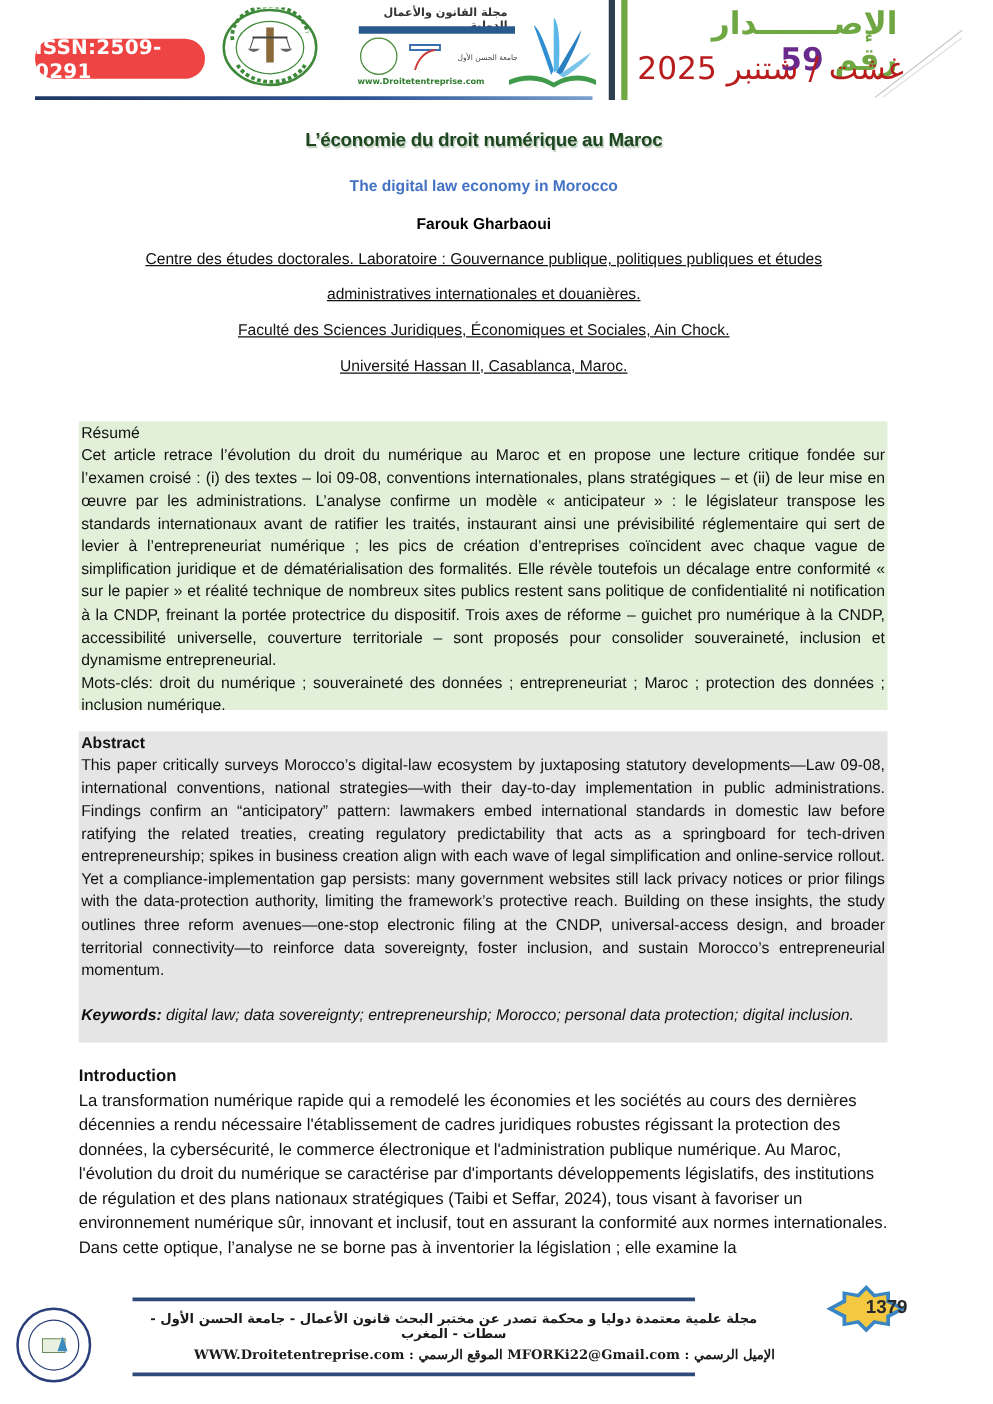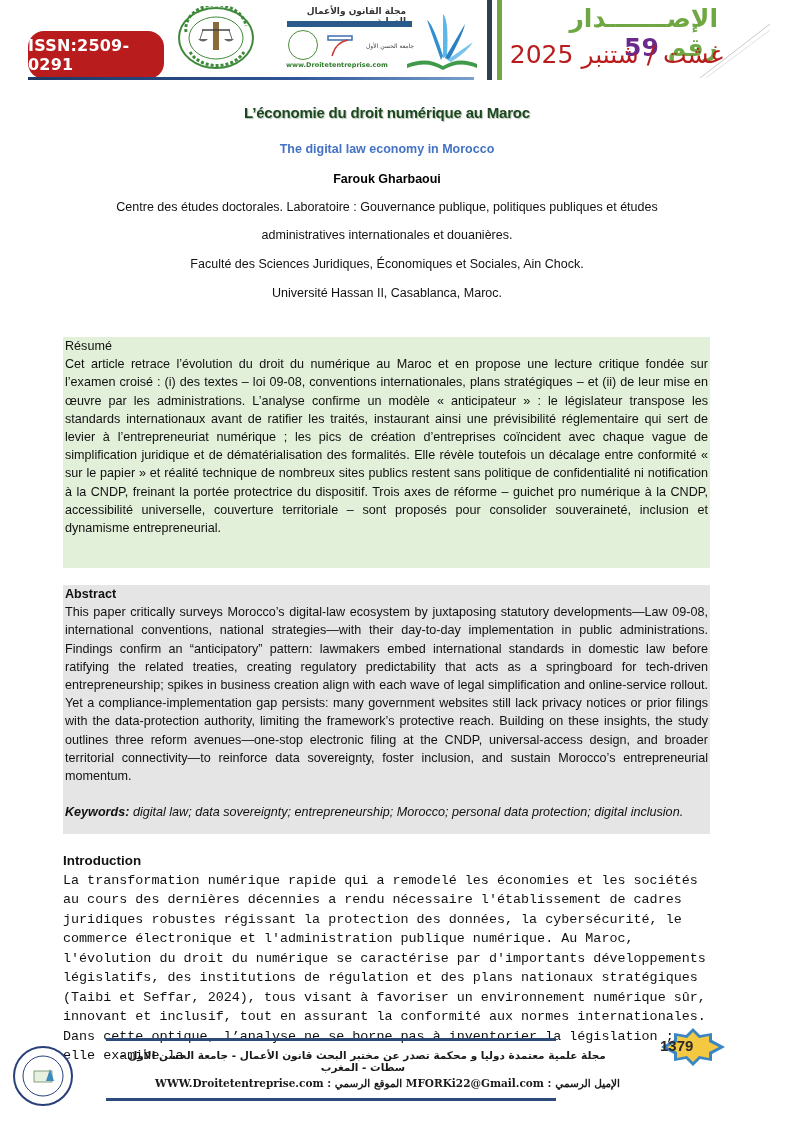--- a/index.html
+++ b/index.html
@@ -1,19 +1,19 @@
 <!DOCTYPE html>
 <html><head>
 <meta charset="utf-8">
 <style>
   html, body { margin: 0; padding: 0; background: #ffffff; }
   body { width: 794px; height: 1123px; position: relative; overflow: hidden; font-family: "Liberation Sans", sans-serif; color: #111; }
 
   
-  .issn { position: absolute; left: 28px; top: 31px; width: 136px; height: 48px; border-radius: 16px; background: #b91c1c; color: #fff; font-family: "DejaVu Sans", sans-serif; font-size: 16px; font-weight: bold; display: flex; align-items: center; justify-content: center; letter-spacing: 0.2px; }
+  .issn { position: absolute; left: 28px; top: 31px; width: 136px; height: 32px; border-radius: 16px; background: #ef4444; color: #fff; font-family: "DejaVu Sans", sans-serif; font-size: 16px; font-weight: bold; display: flex; align-items: center; justify-content: center; letter-spacing: 0.2px; }
   .lab-logo { position: absolute; left: 176px; top: 6px; width: 80px; height: 64px; }
   .journal-logo { position: absolute; left: 282px; top: 4px; width: 196px; height: 66px; }
   .journal-logo .ar-name { position: absolute; left: 4px; top: 2px; width: 120px; font-size: 9px; font-weight: bold; color: #333; text-align: right; font-family: "DejaVu Sans", sans-serif; direction: rtl; }
   .journal-logo .strip { position: absolute; left: 5px; top: 17px; width: 125px; height: 6px; background: #2a5a8c; }
   .journal-logo .url { position: absolute; left: 4px; top: 57px; font-size: 6.5px; color: #2f7d2f; font-weight: bold; font-family: "DejaVu Sans", sans-serif; }
   .journal-logo .mini-seal { position: absolute; left: 6px; top: 26px; width: 28px; height: 28px; border-radius: 50%; border: 1.5px solid #4a8c3a; }
   .journal-logo .uni-text { position: absolute; left: 84px; top: 38px; font-size: 6px; color: #444; font-family: "DejaVu Serif", serif; }
   .journal-logo .book { position: absolute; left: 125px; top: 6px; width: 70px; height: 62px; }
   .vbar1 { position: absolute; left: 487px; top: 0; width: 5px; height: 80px; background: #2d3e50; }
   .vbar2 { position: absolute; left: 497px; top: 0; width: 5px; height: 80px; background: #6fa743; }
@@ -21,45 +21,45 @@
   .issue-line .ar { color: #6fa743; }
   .issue-line .num { color: #6a2a8c; }
   .date-line { position: absolute; left: 508px; top: 40px; width: 215px; text-align: right; font-family: "DejaVu Sans", sans-serif; font-weight: normal; font-size: 25px; color: #b91c1c; direction: rtl; }
   .diag { position: absolute; left: 700px; top: 24px; width: 70px; height: 54px; }
   .header-rule { position: absolute; left: 28px; top: 77px; width: 446px; height: 3px; background: linear-gradient(to right, #1f3864 0%, #2e5597 60%, #7aa0cf 100%); }
 
   
   .title { position: absolute; left: 0; top: 104px; width: 774px; text-align: center; font-family: "Liberation Sans", sans-serif; font-size: 15px; font-weight: bold; color: #1e4620; text-shadow: 1px 1px 1px #b7c9b7; letter-spacing: -0.2px; }
   .subtitle { position: absolute; left: 0; top: 142px; width: 774px; text-align: center; font-size: 12.5px; color: #4472c4; font-weight: bold; }
   .author { position: absolute; left: 0; top: 172px; width: 774px; text-align: center; font-size: 12.5px; font-weight: bold; color: #000; }
-  .affil { position: absolute; left: 0; width: 774px; text-align: center; font-size: 12.5px; color: #111; }
+  .affil { position: absolute; left: 0; width: 774px; text-align: center; font-size: 12.5px; color: #111; text-decoration: underline; }
 
   
   .box { position: absolute; left: 63px; width: 647px; font-size: 12.6px; line-height: 18.2px; text-align: justify; color: #111; }
   .box.fr { top: 337px; height: 231px; background: #e2efd9; }
   .box.en { top: 585px; height: 249px; background: #e5e5e5; }
   .box p { margin: 0; padding: 0 2px; }
   .box .head { font-weight: normal; }
   .box.en .head { font-weight: bold; }
   .box .kw-label { font-weight: bold; font-style: italic; }
   .box .kw-text { font-style: italic; }
   .box .gap { height: 18px; }
 
   
   .intro { position: absolute; left: 63px; top: 851px; width: 650px; font-size: 13.4px; line-height: 19.5px; color: #111; }
   .intro h2 { margin: 0; font-size: 13.4px; font-weight: bold; }
-  .intro p { margin: 0; font-family: Liberation Mono, monospace; }
+  .intro p { margin: 0; }
 
   
   .f-seal { position: absolute; left: 12px; top: 1045px; width: 62px; height: 62px; }
   .f-rule { position: absolute; left: 106px; width: 450px; height: 3px; background: #2e4a7a; }
   .f-line1 { position: absolute; left: 106px; top: 1049px; width: 514px; text-align: center; font-family: "DejaVu Sans", sans-serif; font-size: 10.5px; font-weight: bold; color: #1a1a1a; direction: rtl; }
   .f-line2 { position: absolute; left: 106px; top: 1077px; width: 514px; text-align: right; font-family: "DejaVu Serif", serif; font-size: 10.5px; font-weight: bold; color: #1a1a1a; direction: rtl; }
   .badge { position: absolute; left: 660px; top: 1027px; width: 66px; height: 40px; }
-  .badge-text { position: absolute; left: 660px; top: 1037px; width: 66px; text-align: left; font-family: "Liberation Sans", sans-serif; font-weight: bold; font-size: 15px; color: #2a2a2a; }
+  .badge-text { position: absolute; left: 660px; top: 1037px; width: 66px; text-align: right; font-family: "Liberation Sans", sans-serif; font-weight: bold; font-size: 15px; color: #2a2a2a; }
 </style>
 </head>
 <body>
 
 <div class="issn">ISSN:2509-0291</div>
 
 <svg class="lab-logo" viewBox="0 0 80 64">
   <ellipse cx="40" cy="32" rx="37" ry="30" fill="#fff" stroke="#3f8a3a" stroke-width="2"></ellipse>
   <ellipse cx="40" cy="32" rx="27" ry="21" fill="none" stroke="#3f8a3a" stroke-width="1"></ellipse>
   <rect x="37" y="16" width="6" height="28" fill="#8a6a3a"></rect>
@@ -109,20 +109,21 @@
 <div class="subtitle">The digital law economy in Morocco</div>
 <div class="author">Farouk Gharbaoui</div>
 <div class="affil" style="top:200px">Centre des études doctorales. Laboratoire : Gouvernance publique, politiques publiques et études</div>
 <div class="affil" style="top:228px">administratives internationales et douanières.</div>
 <div class="affil" style="top:257px">Faculté des Sciences Juridiques, Économiques et Sociales, Ain Chock.</div>
 <div class="affil" style="top:286px">Université Hassan II, Casablanca, Maroc.</div>
 
 <div class="box fr">
   <p class="head">Résumé</p>
   <p>Cet article retrace l’évolution du droit du numérique au Maroc et en propose une lecture critique fondée sur l’examen croisé : (i) des textes – loi 09-08, conventions internationales, plans stratégiques – et (ii) de leur mise en œuvre par les administrations. L’analyse confirme un modèle « anticipateur » : le législateur transpose les standards internationaux avant de ratifier les traités, instaurant ainsi une prévisibilité réglementaire qui sert de levier à l’entrepreneuriat numérique ; les pics de création d’entreprises coïncident avec chaque vague de simplification juridique et de dématérialisation des formalités. Elle révèle toutefois un décalage entre conformité « sur le papier » et réalité technique  de nombreux sites publics restent sans politique de confidentialité ni notification à la CNDP, freinant la portée protectrice du dispositif. Trois axes de réforme – guichet pro numérique à la CNDP, accessibilité universelle, couverture territoriale – sont proposés pour consolider souveraineté, inclusion et dynamisme entrepreneurial.</p>
+  <p>Mots-clés: droit du numérique ; souveraineté des données ; entrepreneuriat ; Maroc ; protection des données ; inclusion numérique.</p>
 </div>
 
 <div class="box en">
   <p class="head">Abstract</p>
   <p>This paper critically surveys Morocco’s digital-law ecosystem by juxtaposing statutory developments—Law 09-08, international conventions, national strategies—with their day-to-day implementation in public administrations. Findings confirm an “anticipatory” pattern: lawmakers embed international standards in domestic law before ratifying the related treaties, creating regulatory predictability that acts as a springboard for tech-driven entrepreneurship; spikes in business creation align with each wave of legal simplification and online-service rollout. Yet a compliance-implementation gap persists: many government websites still lack privacy notices or prior filings with the data-protection authority, limiting the framework’s protective reach. Building on these insights, the study outlines three reform avenues—one-stop electronic filing at the CNDP, universal-access design, and broader territorial connectivity—to reinforce data sovereignty, foster inclusion, and sustain Morocco’s entrepreneurial momentum.</p>
   <div class="gap"></div>
   <p><span class="kw-label">Keywords:</span><span class="kw-text"> digital law; data sovereignty; entrepreneurship; Morocco; personal data protection; digital inclusion.</span></p>
 </div>
 
 <div class="intro">

